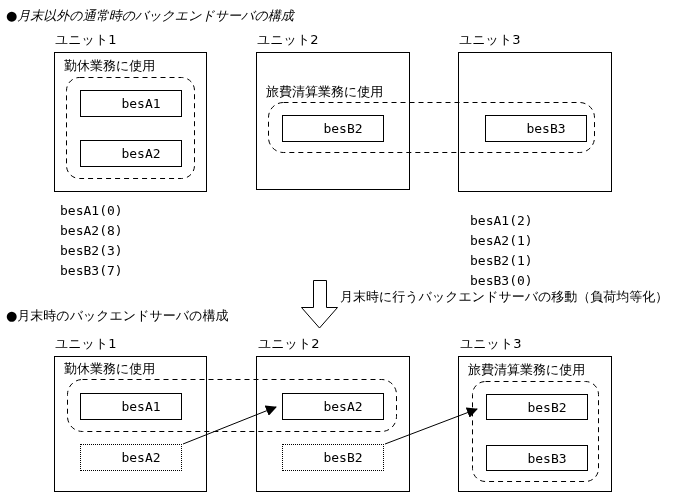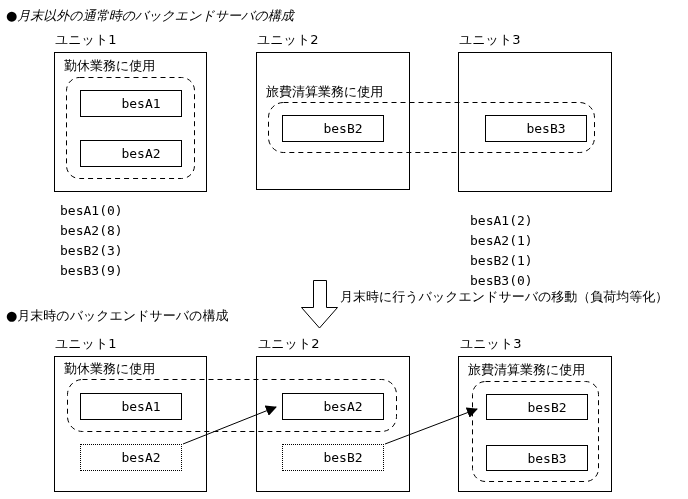--- a/index.html
+++ b/index.html
@@ -40,21 +40,21 @@
   <div class="abs srv" style="left:282px;top:115px;width:102px;height:27px;">besB2</div>
 
   <div class="abs jp" style="left:459px;top:32px;">ユニット3</div>
   <div class="abs unitbox" style="left:458px;top:52px;width:154px;height:140px;"></div>
   <div class="abs srv" style="left:485px;top:115px;width:102px;height:27px;">besB3</div>
 
   <div class="abs mono list" style="left:60px;top:201px;">
     <div>besA1(0)</div>
     <div>besA2(8)</div>
     <div>besB2(3)</div>
-    <div>besB3(9)</div>
+    <div>besB3(7)</div>
   </div>
   <div class="abs mono list" style="left:470px;top:211px;">
     <div>besA1(2)</div>
     <div>besA2(1)</div>
     <div>besB2(1)</div>
     <div>besB3(0)</div>
   </div>
 
   <div class="abs jp" style="left:6px;top:308px;">●月末時のバックエンドサーバの構成</div>
 

